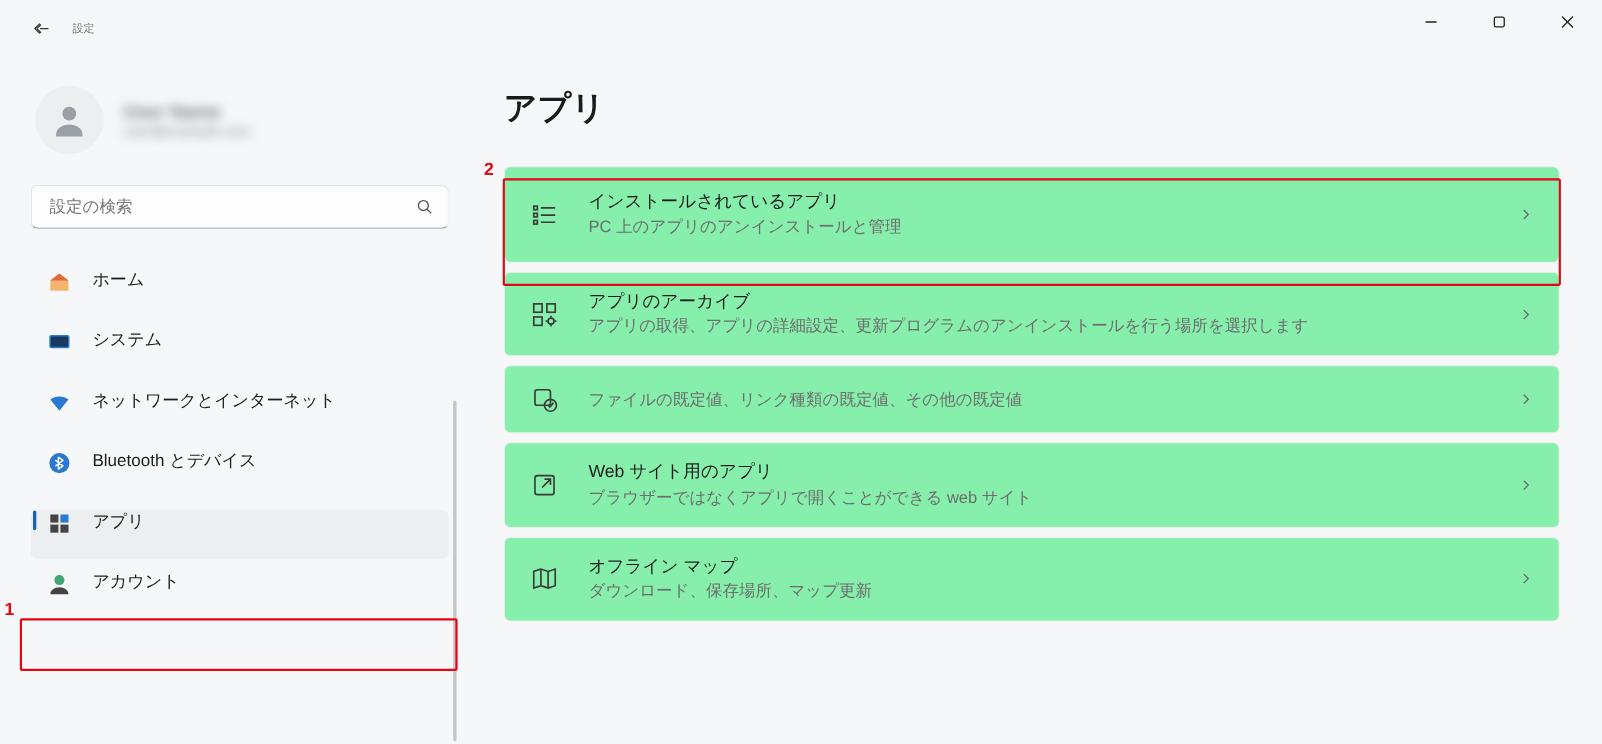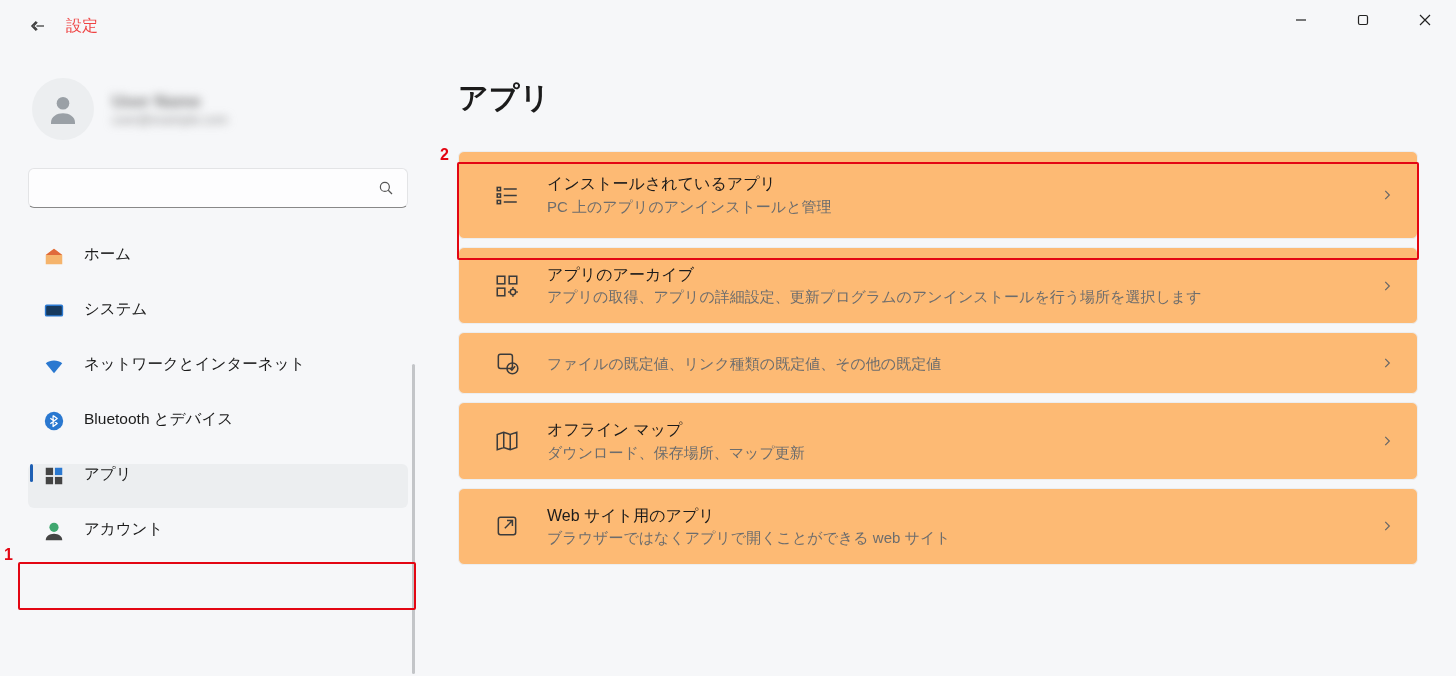--- a/index.html
+++ b/index.html
@@ -22,22 +22,22 @@
     padding-left: 18px;
   }
   .back-btn {
     width: 36px; height: 36px;
     display: flex; align-items: center; justify-content: center;
     border-radius: 4px;
     cursor: pointer;
   }
   .title-text {
     margin-left: 12px;
-    font-size: 16px;
-    color: #ef4444;
+    font-size: 10px;
+    color: #737373;
   }
   .win-controls {
     position: absolute;
     top: 0; right: 0;
     height: 40px;
     display: flex;
   }
   .win-btn {
     width: 62px; height: 40px;
     display: flex; align-items: center; justify-content: center;
@@ -134,25 +134,25 @@
     top: 78px;
     right: 20px;
     overflow: hidden;
   }
   .page-title {
     font-size: 30px;
     font-weight: 600;
     margin-bottom: 32px;
   }
   .card {
-    background: #fdba74;
+    background: #86efac;
     border: 1px solid #eceef0;
     border-radius: 6px;
     margin-bottom: 8px;
-    padding: 16px 18px 16px 34px;
+    padding: 16px 18px 16px 22px;
     display: flex;
     align-items: center;
     cursor: pointer;
     width: 960px;
   }
   .card .card-icon {
     width: 28px; height: 28px;
     display: flex; align-items: center; justify-content: center;
     margin-right: 26px;
     flex: none;
@@ -217,20 +217,21 @@
         </svg>
     </div>
     <div class="profile-text">
       <div class="profile-name">User Name</div>
       <div class="profile-sub">user@example.com</div>
     </div>
   </div>
 
   <div class="search">
     <div class="search-box">
+      <input type="text" placeholder="設定の検索" style="">
       <span class="search-icon">
         <svg width="18" height="18" viewBox="0 0 24 24" fill="none" stroke="#555" stroke-width="1.6">
             <circle cx="10.5" cy="10.5" r="6"></circle>
             <path d="M20 20l-5-5"></path>
           </svg>
       </span>
     </div>
   </div>
 
   <div class="scroll-indicator"></div>
@@ -360,45 +361,45 @@
     <span class="chevron">
       <svg width="14" height="14" viewBox="0 0 24 24" fill="none" stroke="#666" stroke-width="2">
           <path d="M9 5l7 7-7 7"></path>
         </svg>
     </span>
   </div>
 
   <div class="card">
     <span class="card-icon">
       <svg width="26" height="26" viewBox="0 0 24 24" fill="none" stroke="#3b3b3b" stroke-width="1.4">
+          <rect x="4" y="4" width="16" height="16" rx="2"></rect>
+          <path d="M10 14l7-7M12 7h5v5"></path>
+        </svg>
+    </span>
+    <div class="card-body">
+      <div class="card-title">Web サイト用のアプリ</div>
+      <div class="card-sub">ブラウザーではなくアプリで開くことができる web サイト</div>
+    </div>
+    <span class="chevron">
+      <svg width="14" height="14" viewBox="0 0 24 24" fill="none" stroke="#666" stroke-width="2">
+          <path d="M9 5l7 7-7 7"></path>
+        </svg>
+    </span>
+  </div>
+
+  <div class="card">
+    <span class="card-icon">
+      <svg width="26" height="26" viewBox="0 0 24 24" fill="none" stroke="#3b3b3b" stroke-width="1.4">
           <path d="M9 4L3 6v14l6-2 6 2 6-2V4l-6 2-6-2zM9 4v14M15 6v14"></path>
         </svg>
     </span>
     <div class="card-body">
       <div class="card-title">オフライン マップ</div>
       <div class="card-sub">ダウンロード、保存場所、マップ更新</div>
     </div>
     <span class="chevron">
       <svg width="14" height="14" viewBox="0 0 24 24" fill="none" stroke="#666" stroke-width="2">
           <path d="M9 5l7 7-7 7"></path>
         </svg>
     </span>
   </div>
 
-  <div class="card">
-    <span class="card-icon">
-      <svg width="26" height="26" viewBox="0 0 24 24" fill="none" stroke="#3b3b3b" stroke-width="1.4">
-          <rect x="4" y="4" width="16" height="16" rx="2"></rect>
-          <path d="M10 14l7-7M12 7h5v5"></path>
-        </svg>
-    </span>
-    <div class="card-body">
-      <div class="card-title">Web サイト用のアプリ</div>
-      <div class="card-sub">ブラウザーではなくアプリで開くことができる web サイト</div>
-    </div>
-    <span class="chevron">
-      <svg width="14" height="14" viewBox="0 0 24 24" fill="none" stroke="#666" stroke-width="2">
-          <path d="M9 5l7 7-7 7"></path>
-        </svg>
-    </span>
-  </div>
-
 </div>
 
 </body></html>

